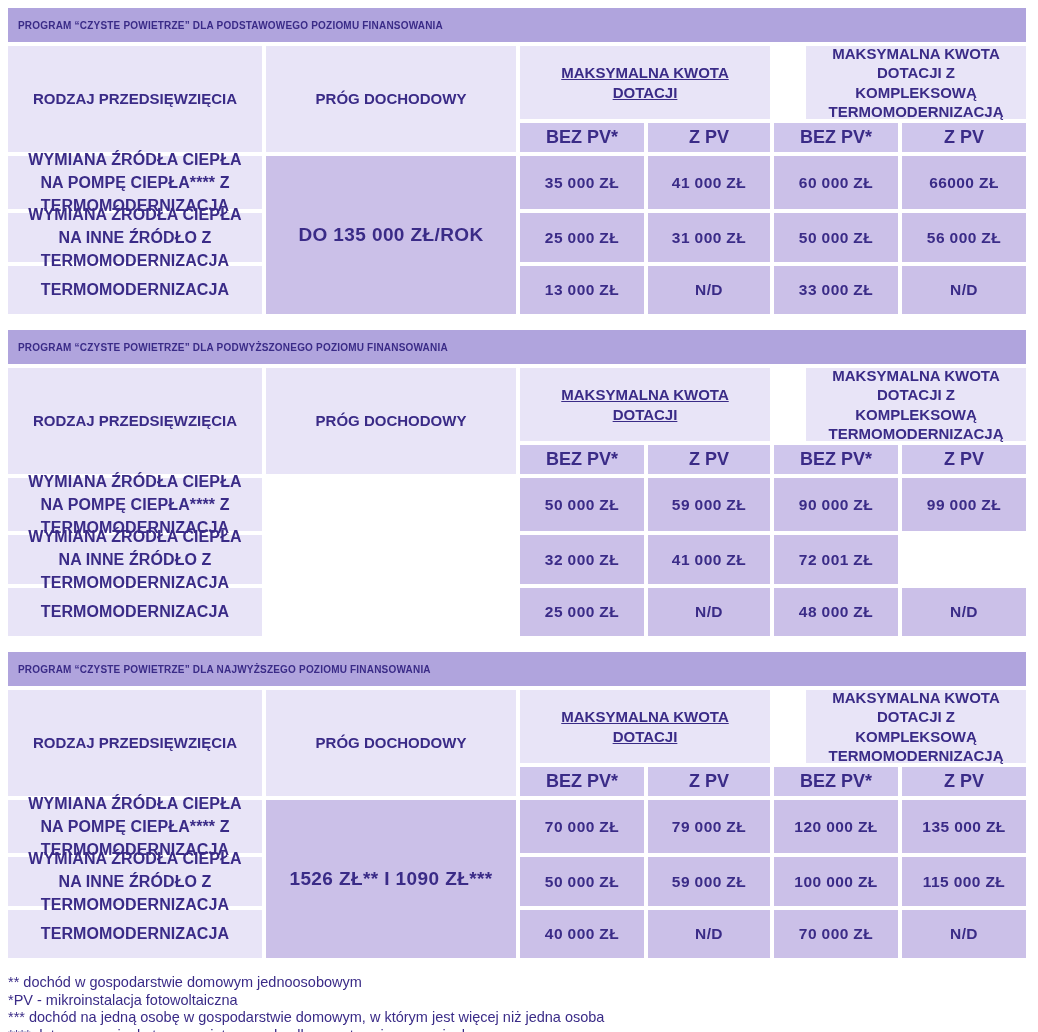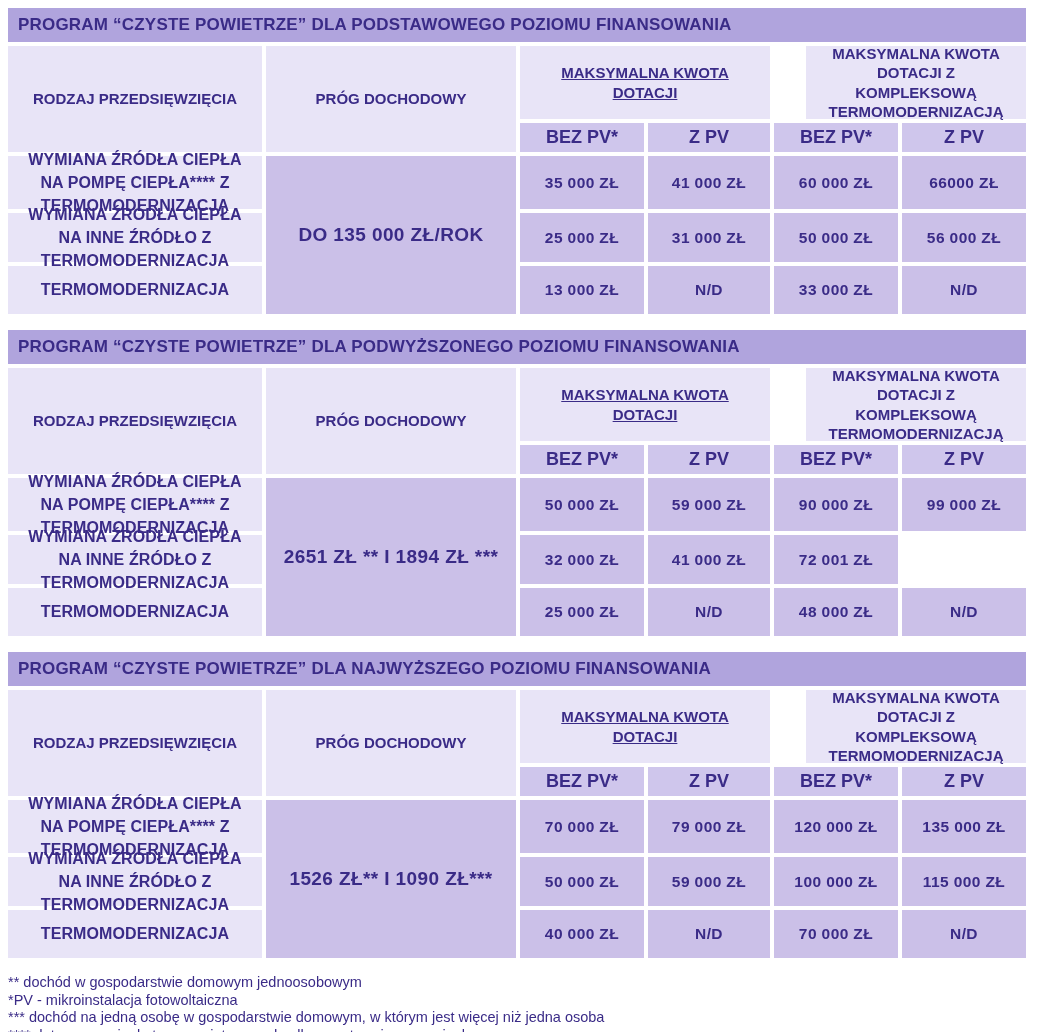--- a/index.html
+++ b/index.html
@@ -15,21 +15,21 @@
   }
   .cell{
     display:flex;align-items:center;justify-content:center;
     text-align:center;color:var(--text,#3a2b87);font-weight:bold;
     box-sizing:border-box;
   }
   .title{
     grid-column:1/7;grid-row:1;
     background:var(--title-bar,#b0a4dd);
     justify-content:flex-start;text-align:left;
-    padding-left:10px;font-size:17px;letter-spacing:.2px;
+    padding-left:10px;font-size:10px;letter-spacing:.2px;
   }
   .hdr{background:var(--header-cell,#e8e4f7);font-size:15px;line-height:1.3;padding:0 10px;}
   .c1{grid-column:1;grid-row:2/4;}
   .c2{grid-column:2;grid-row:2/4;}
   .g1{grid-column:3/5;grid-row:2;text-decoration:underline;}
   .g2{grid-column:5/7;grid-row:2;margin-left:32px;}
   .sub{background:var(--subheader-cell,#cfc6ec);font-size:18px;grid-row:3;}
   .s1{grid-column:3}.s2{grid-column:4}.s3{grid-column:5}.s4{grid-column:6}
   .rowlabel{
     background:var(--header-cell,#e8e4f7);
@@ -87,21 +87,20 @@
     <div class="cell hdr c2">PRÓG DOCHODOWY</div>
     <div class="cell hdr g1">MAKSYMALNA KWOTA DOTACJI</div>
     <div class="cell hdr g2">MAKSYMALNA KWOTA DOTACJI Z KOMPLEKSOWĄ TERMOMODERNIZACJĄ</div>
     <div class="cell sub s1">BEZ PV*</div>
     <div class="cell sub s2">Z PV</div>
     <div class="cell sub s3">BEZ PV*</div>
     <div class="cell sub s4">Z PV</div>
     <div class="cell rowlabel r1">WYMIANA ŹRÓDŁA CIEPŁA NA POMPĘ CIEPŁA**** Z TERMOMODERNIZACJĄ</div>
     <div class="cell rowlabel r2">WYMIANA ŹRÓDŁA CIEPŁA NA INNE ŹRÓDŁO Z TERMOMODERNIZACJĄ</div>
     <div class="cell rowlabel r3">TERMOMODERNIZACJA</div>
-    <div class="cell income">2651 ZŁ ** I 1894 ZŁ ***</div>
     <div class="cell val r1 v1">50 000 ZŁ</div>
     <div class="cell val r1 v2">59 000 ZŁ</div>
     <div class="cell val r1 v3">90 000 ZŁ</div>
     <div class="cell val r1 v4">99 000 ZŁ</div>
     <div class="cell val r2 v1">32 000 ZŁ</div>
     <div class="cell val r2 v2">41 000 ZŁ</div>
     <div class="cell val r2 v3">72 001 ZŁ</div>
     <div class="cell val r3 v1">25 000 ZŁ</div>
     <div class="cell val r3 v2">N/D</div>
     <div class="cell val r3 v3">48 000 ZŁ</div>

